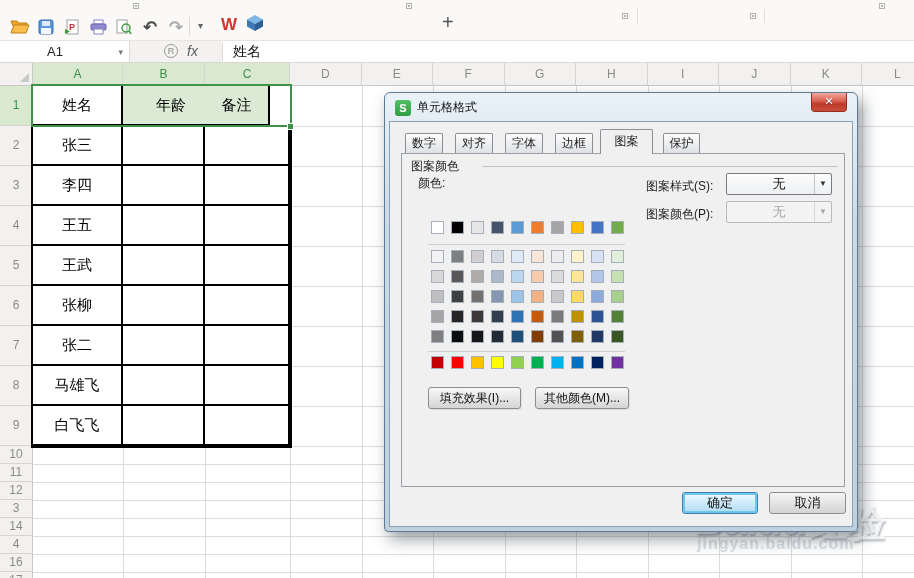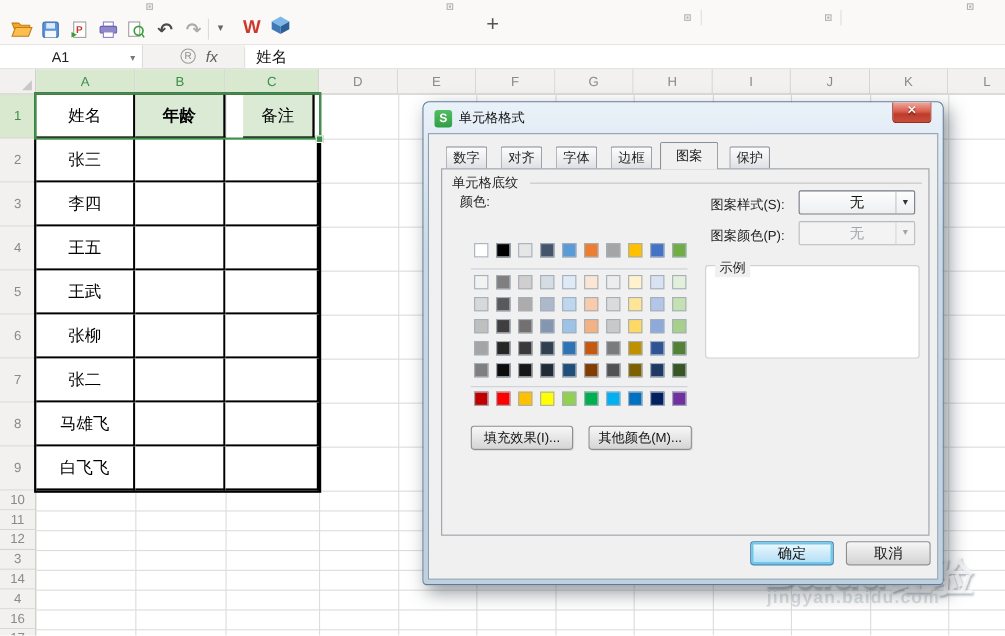--- a/index.html
+++ b/index.html
@@ -263,22 +263,22 @@
       <div class="gl-h" style="left: 33px; width: 881px; top: 464px;"></div>
       <div class="gl-h" style="left: 33px; width: 881px; top: 482px;"></div>
       <div class="gl-h" style="left: 33px; width: 881px; top: 500px;"></div>
       <div class="gl-h" style="left: 33px; width: 881px; top: 518px;"></div>
       <div class="gl-h" style="left: 33px; width: 881px; top: 536px;"></div>
       <div class="gl-h" style="left: 33px; width: 881px; top: 554px;"></div>
       <div class="gl-h" style="left: 33px; width: 881px; top: 572px;"></div>
     </div>
   <div id="tablecells">
       <div class="tcell" style="left: 33px; top: 86px; width: 90px; height: 40px; z-index: 2;">姓名</div>
-      <div class="tcell tint" style="left: 123px; top: 86px; width: 82px; height: 40px; z-index: 2; font-weight: bold;">年龄</div>
-      <div class="tcell tint" style="left: 205px; top: 86px; width: 65px; height: 40px; z-index: 2; margin-left: 16px;">备注</div>
+      <div class="tcell tint" style="left: 123px; top: 86px; width: 98px; height: 40px; z-index: 2;">年龄</div>
+      <div class="tcell tint" style="left: 205px; top: 86px; width: 65px; height: 40px; z-index: 2;">备注</div>
       <div class="tcell" style="left: 33px; top: 126px; width: 90px; height: 40px; z-index: 2;">张三</div>
       <div class="tcell" style="left: 123px; top: 126px; width: 82px; height: 40px; z-index: 2;"></div>
       <div class="tcell" style="left: 205px; top: 126px; width: 85px; height: 40px; z-index: 2;"></div>
       <div class="tcell" style="left: 33px; top: 166px; width: 90px; height: 40px; z-index: 2;">李四</div>
       <div class="tcell" style="left: 123px; top: 166px; width: 82px; height: 40px; z-index: 2;"></div>
       <div class="tcell" style="left: 205px; top: 166px; width: 85px; height: 40px; z-index: 2;"></div>
       <div class="tcell" style="left: 33px; top: 206px; width: 90px; height: 40px; z-index: 2;">王五</div>
       <div class="tcell" style="left: 123px; top: 206px; width: 82px; height: 40px; z-index: 2;"></div>
       <div class="tcell" style="left: 205px; top: 206px; width: 85px; height: 40px; z-index: 2;"></div>
       <div class="tcell" style="left: 33px; top: 246px; width: 90px; height: 40px; z-index: 2;">王武</div>
@@ -310,21 +310,21 @@
     <div id="dlg-client">
       <div id="dtabs">
           <div class="dtab inactive" style="left: 15px; width: 38px;">数字</div>
           <div class="dtab inactive" style="left: 65px; width: 38px;">对齐</div>
           <div class="dtab inactive" style="left: 115px; width: 38px;">字体</div>
           <div class="dtab inactive" style="left: 165px; width: 38px;">边框</div>
           <div class="dtab active" style="left: 210px; width: 53px;">图案</div>
           <div class="dtab inactive" style="left: 273px; width: 37px;">保护</div>
         </div>
       <div id="page">
-        <div id="grp-label">单元格底纹</div>
+        <div id="grp-label">图案颜色</div>
         <div id="grp-line"></div>
         <div id="color-label">颜色:</div>
         <div id="palette">
             <div class="swatch" style="left: 0px; top: 0px; background: rgb(255, 255, 255);"></div>
             <div class="swatch" style="left: 20px; top: 0px; background: rgb(0, 0, 0);"></div>
             <div class="swatch" style="left: 40px; top: 0px; background: rgb(231, 230, 230);"></div>
             <div class="swatch" style="left: 60px; top: 0px; background: rgb(68, 84, 106);"></div>
             <div class="swatch" style="left: 80px; top: 0px; background: rgb(91, 155, 213);"></div>
             <div class="swatch" style="left: 100px; top: 0px; background: rgb(237, 125, 49);"></div>
             <div class="swatch" style="left: 120px; top: 0px; background: rgb(165, 165, 165);"></div>
@@ -399,23 +399,20 @@
         <div class="rlabel" style="left:244px;top:24px;">图案样式(S):</div>
         <div class="drop" style="left:324px;top:19px;">
           <span>无</span>
           <span class="arr">▼</span>
         </div>
         <div class="rlabel" style="left:244px;top:52px;">图案颜色(P):</div>
         <div class="drop disabled" style="left:324px;top:47px;">
           <span>无</span>
           <span class="arr">▼</span>
         </div>
-        <div id="sample-box">
-          <span id="sample-label">示例</span>
-        </div>
       </div>
       <div id="btn-ok">确定</div>
       <div id="btn-cancel">取消</div>
     </div>
   </div>
 
   <div id="watermark">
     <div id="wm-paw">
       <div class="toe1"></div>
         <div class="toe2"></div>

